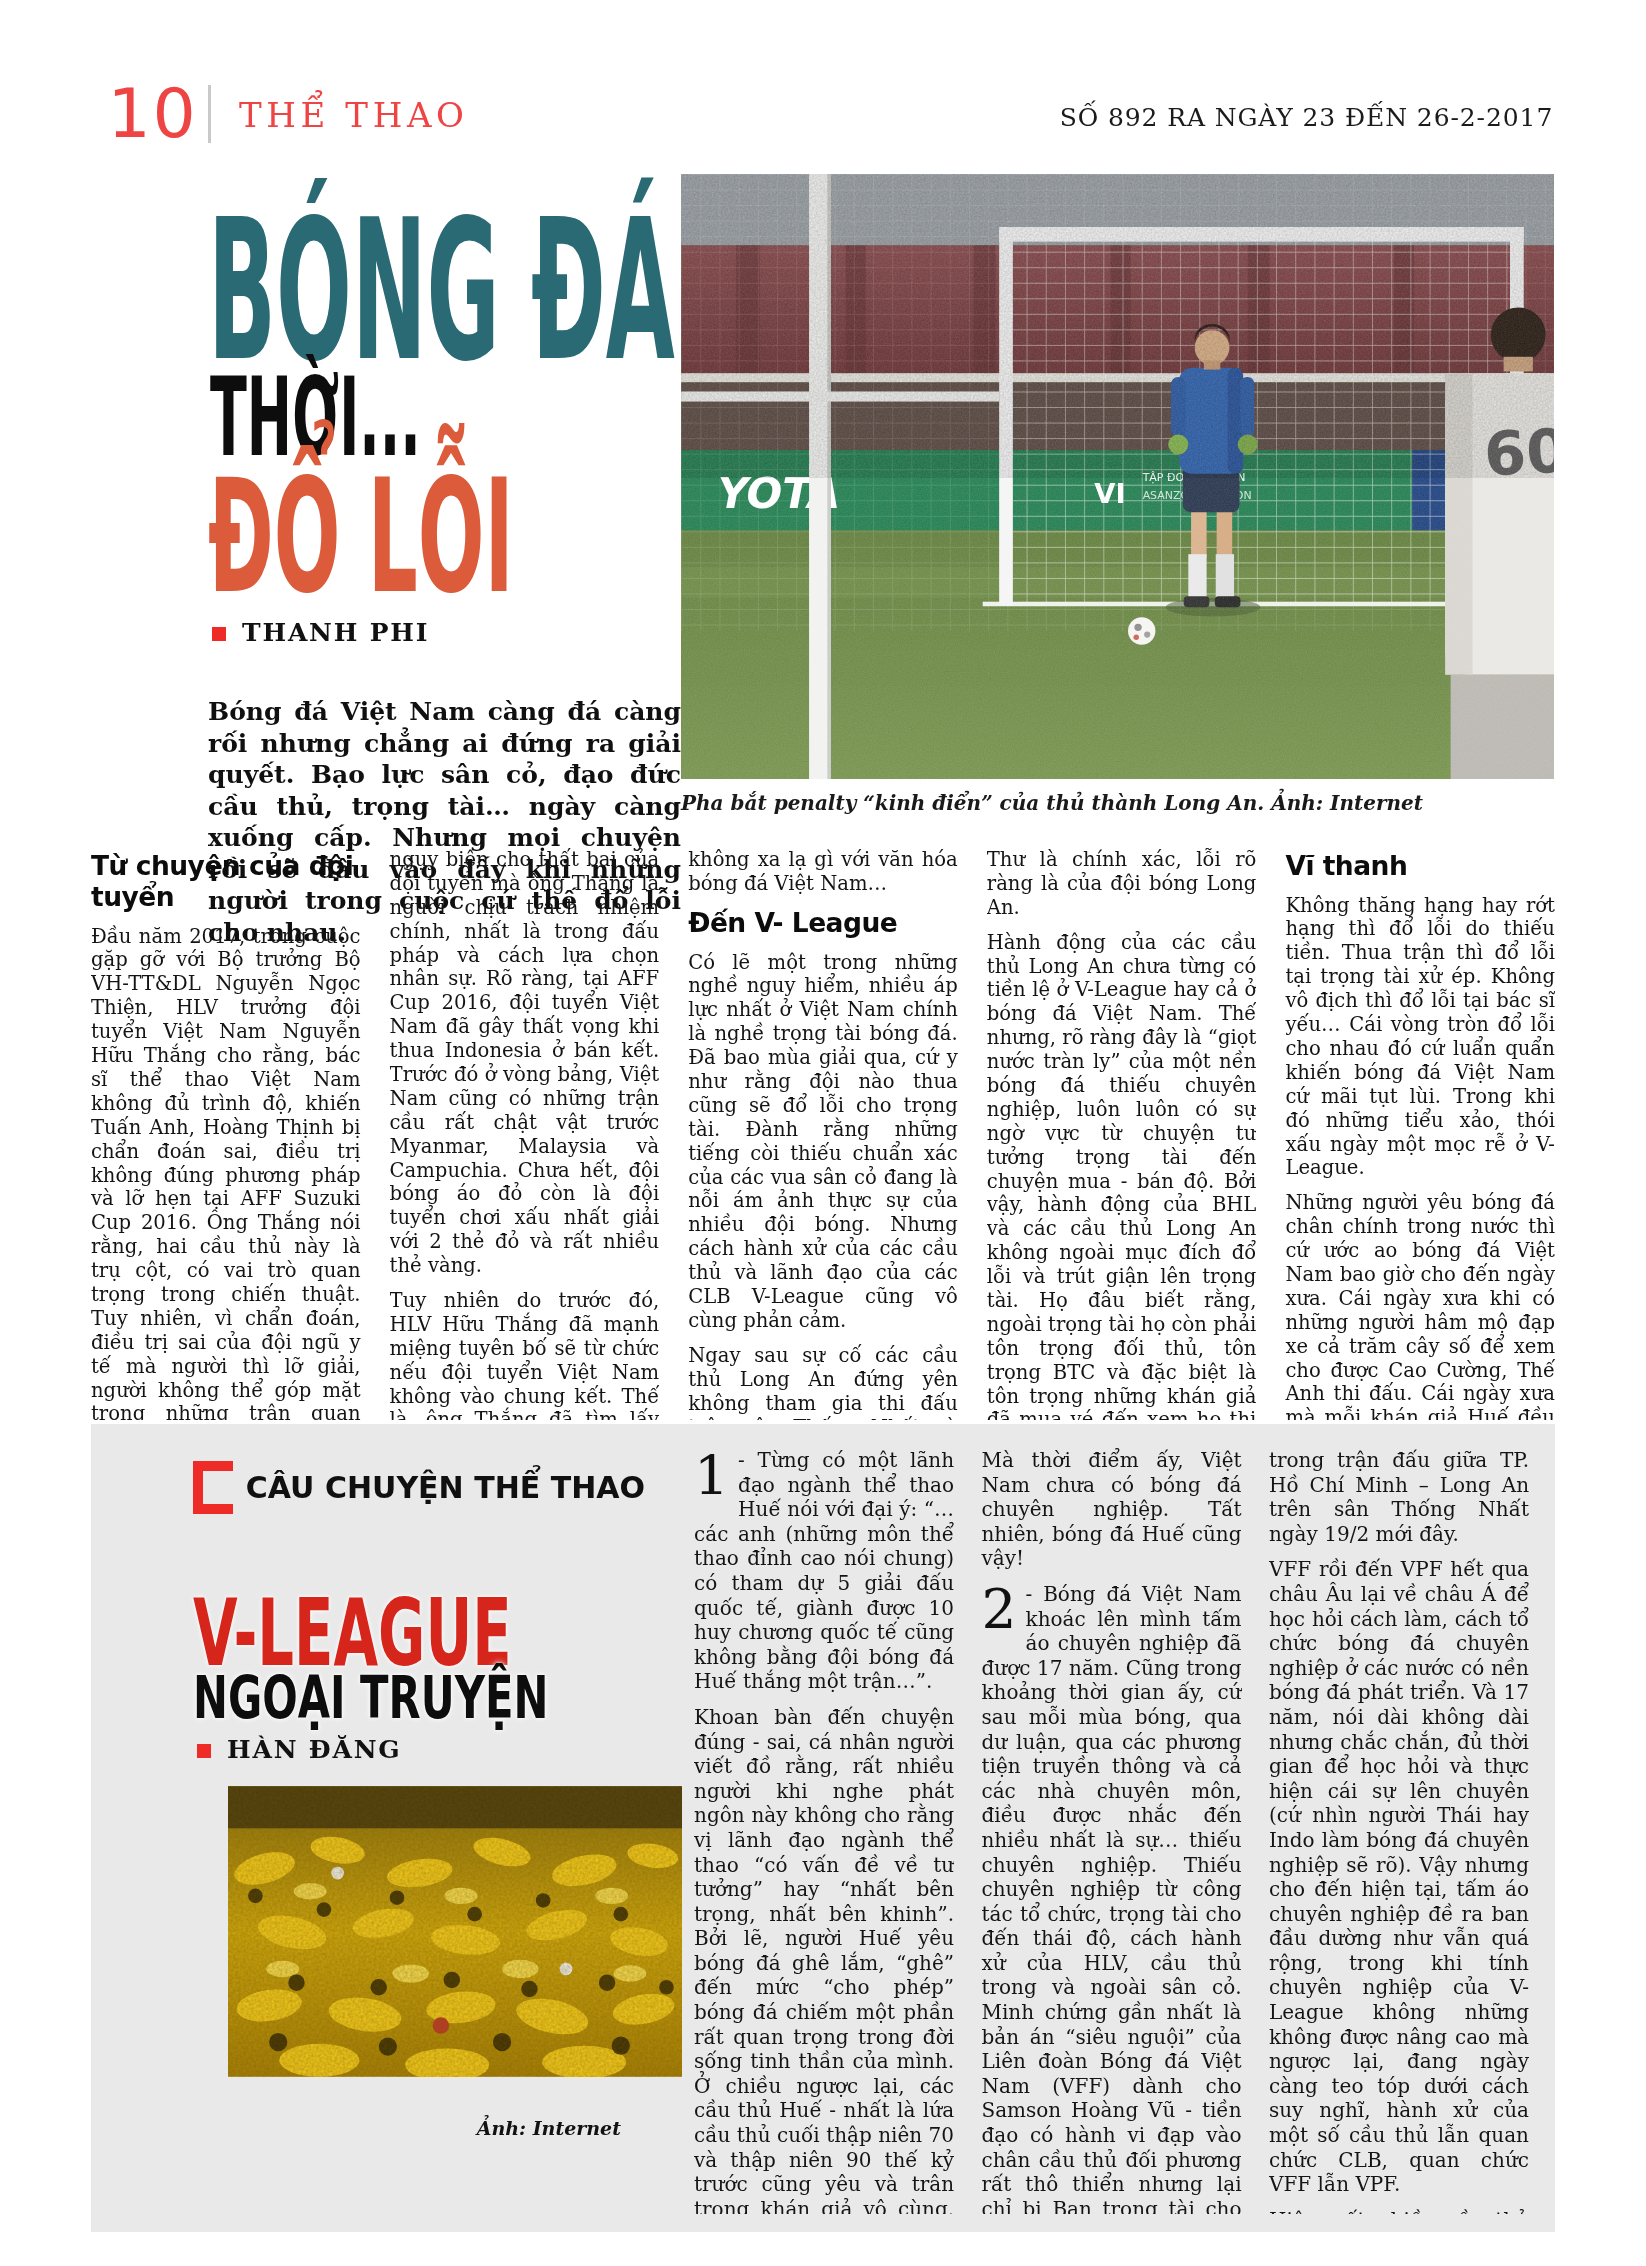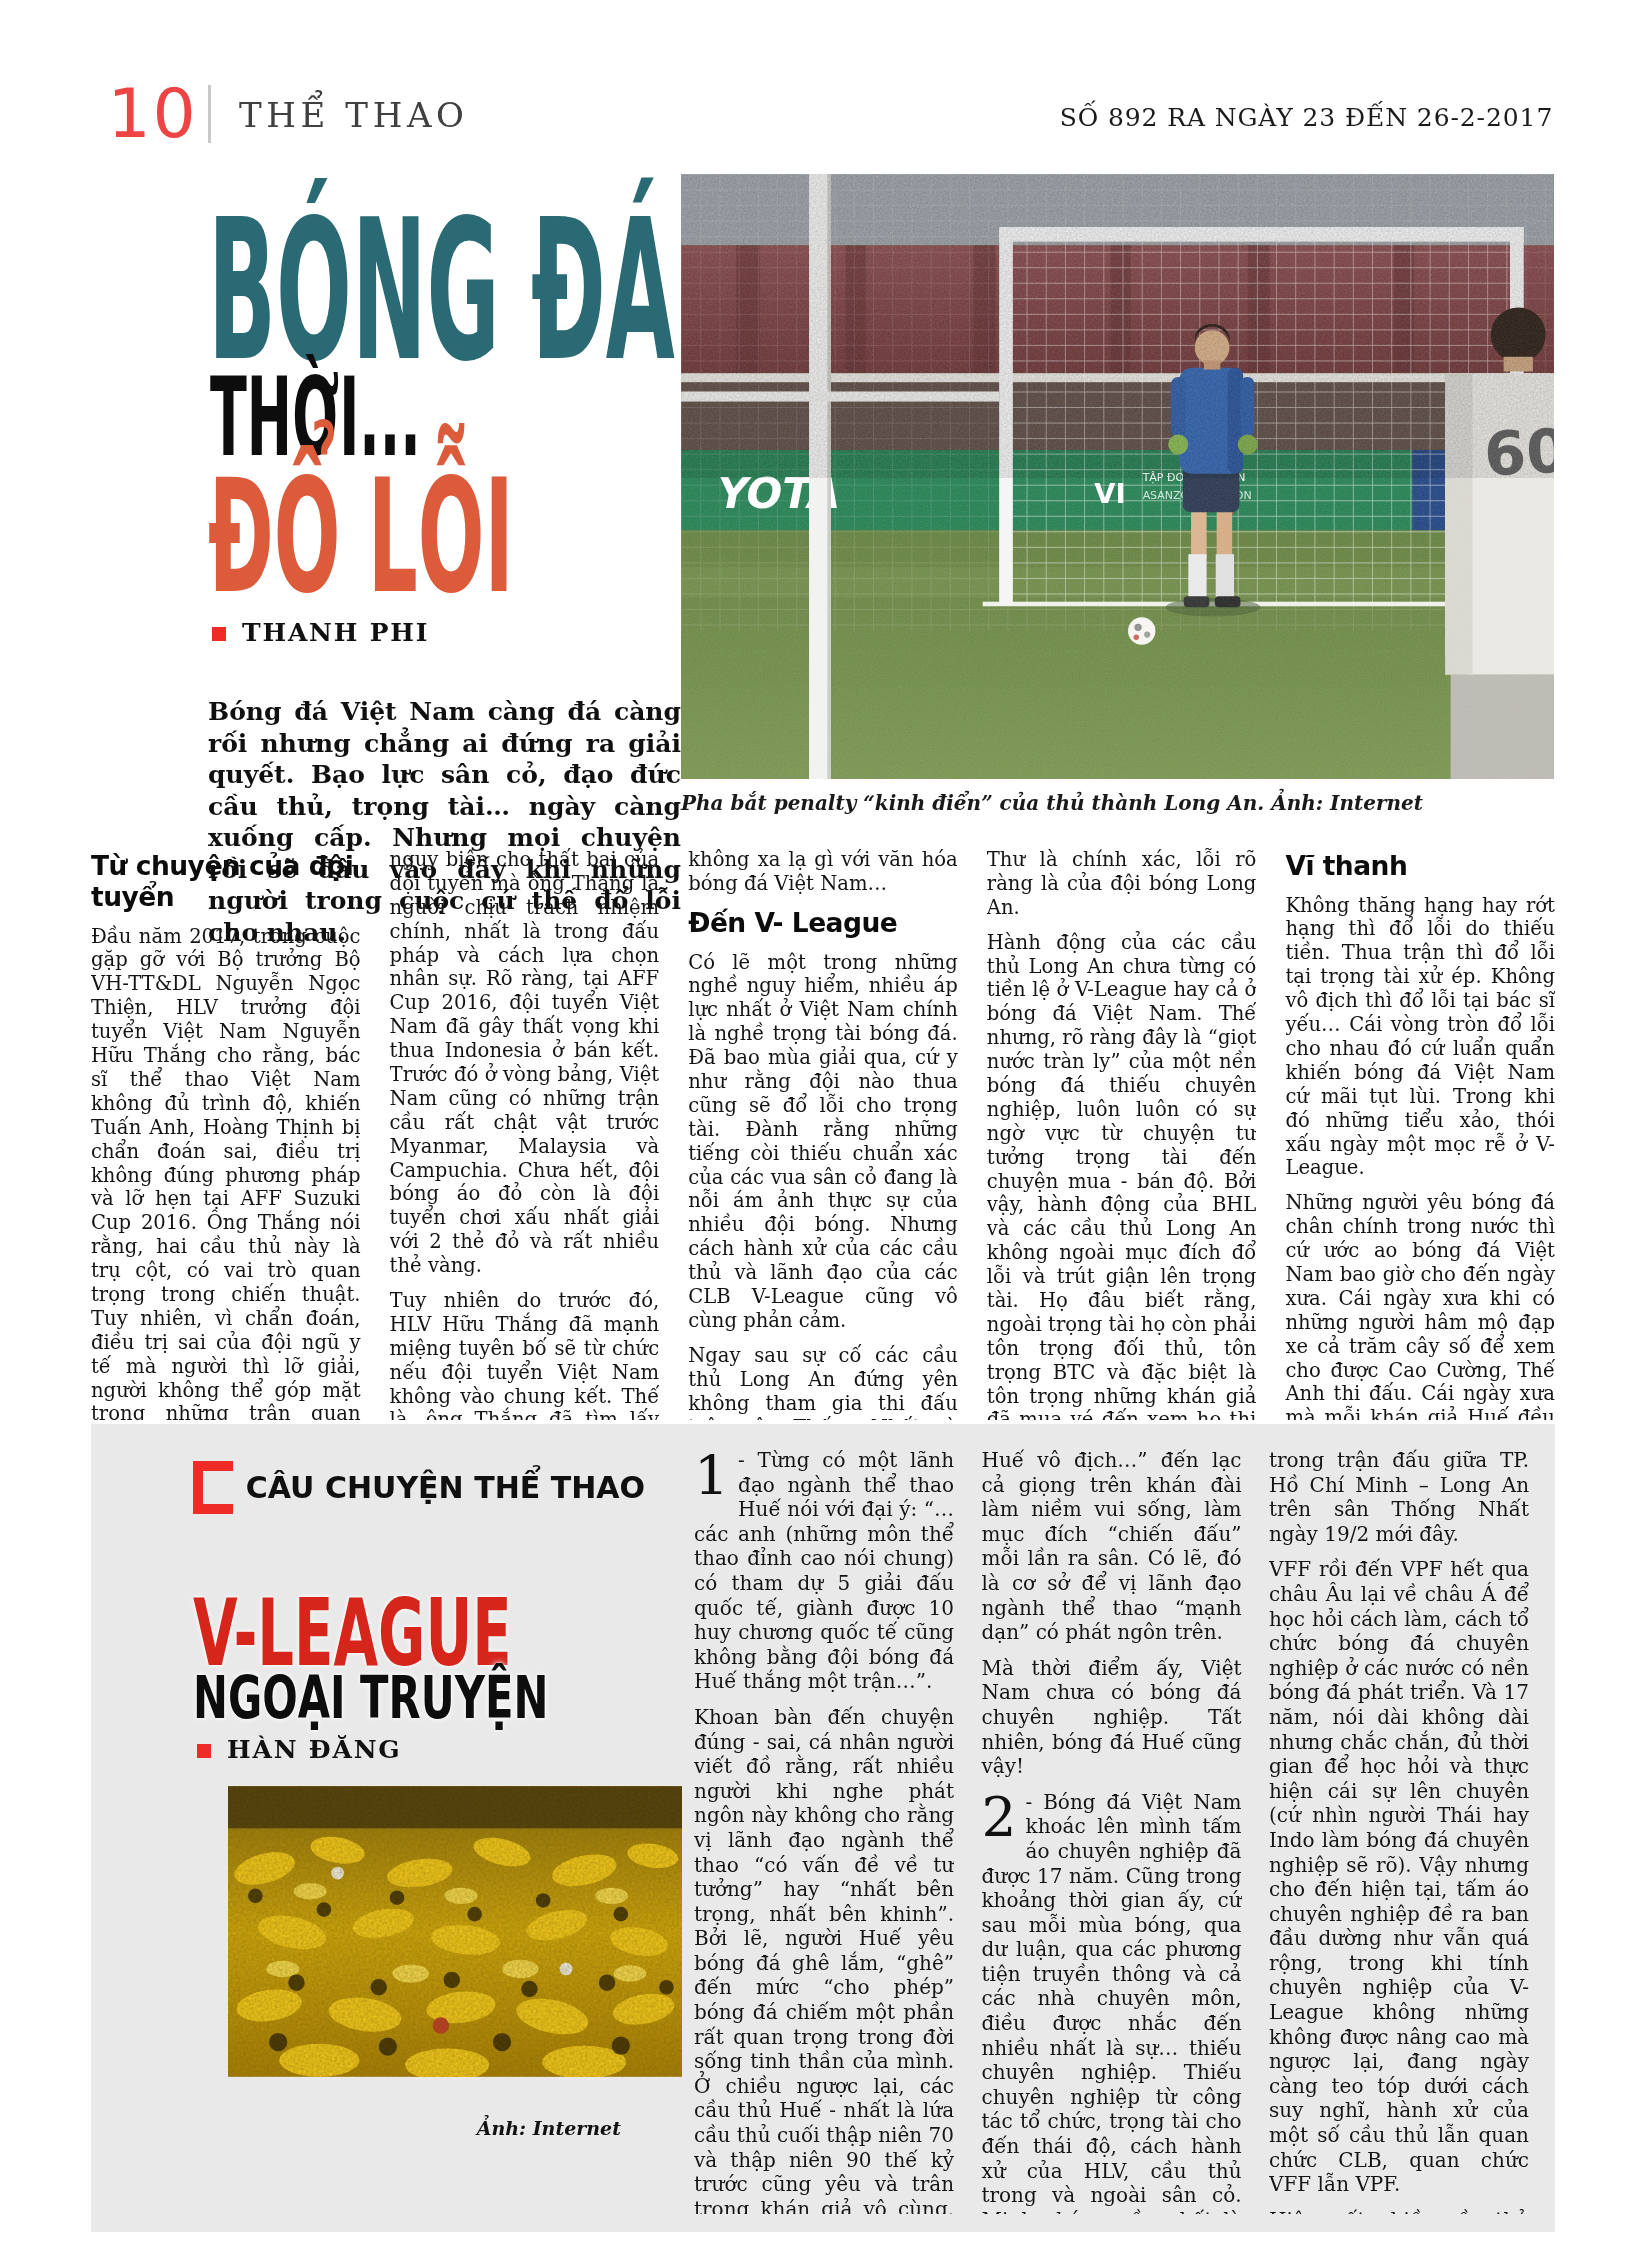--- a/index.html
+++ b/index.html
@@ -5,21 +5,21 @@
   * { margin:0; padding:0; box-sizing:border-box; }
   html,body { background:#fff; }
   .page {
     position:relative; width:1647px; height:2267px; background:#fff;
     font-family:"DejaVu Serif", serif; color:#141414; overflow:hidden;
   }
   
   .header { position:absolute; left:91px; top:79px; width:1464px; height:82px; }
   .page-num { position:absolute; left:16.4px; top:-5.5px; font-family:"DejaVu Sans", sans-serif; font-size:68px; font-weight:400; color:#ef4444; letter-spacing:1.8px; }
   .header-divider { position:absolute; left:117px; top:5.5px; width:2.7px; height:58px; background:#c9c9c9; }
-  .section-title { position:absolute; left:148px; top:16.4px; font-size:34px; letter-spacing:4.6px; color:#404040; }
+  .section-title { position:absolute; left:148px; top:16.4px; font-size:34px; letter-spacing:4.6px; color:#ef4444; }
   .issue-info { position:absolute; right:1.8px; top:24px; font-size:25px; color:#1b1b1b; letter-spacing:0.9px; }
   
   .hl { position:absolute; font-family:"DejaVu Sans", sans-serif; font-weight:bold; white-space:nowrap; line-height:0.95; }
   .hl span { display:inline-block; transform-origin:left top; }
   .hl1 { left:208px; top:199px; font-size:194px; color:var(--teal,#2a6a74); }
   .hl1 span { transform:scaleX(0.46); }
   .hl2 { left:210px; top:367px; font-size:108px; color:#0d0d0d; }
   .hl2 span { transform:scaleX(0.50); }
   .hl3 { left:208px; top:462px; font-size:157px; color:var(--orange,#dc5b3b); }
   .hl3 span { transform:scaleX(0.50); }
@@ -282,21 +282,20 @@
       </svg>
     </div>
     <div class="fan-caption2">Ảnh: Internet</div>
 
     <div class="box-cols">
       <div class="ncol">
           <p class="body-para"><span class="dropcap">1</span>- Từng có một lãnh đạo ngành thể thao Huế nói với đại ý: “… các anh (những môn thể thao đỉnh cao nói chung) có tham dự 5 giải đấu quốc tế, giành được 10 huy chương quốc tế cũng không bằng đội bóng đá Huế thắng một trận…”.</p>
           <p class="body-para">Khoan bàn đến chuyện đúng - sai, cá nhân người viết đồ rằng, rất nhiều người khi nghe phát ngôn này không cho rằng vị lãnh đạo ngành thể thao “có vấn đề về tư tưởng” hay “nhất bên trọng, nhất bên khinh”. Bởi lẽ, người Huế yêu bóng đá ghê lắm, “ghê” đến mức “cho phép” bóng đá chiếm một phần rất quan trọng trong đời sống tinh thần của mình. Ở chiều ngược lại, các cầu thủ Huế - nhất là lứa cầu thủ cuối thập niên 70 và thập niên 90 thế kỷ trước cũng yêu và trân trọng khán giả vô cùng. Điều này thể hiện qua những hành động cụ thể trên sân cỏ, là cống hiến hết mình, là đá “chết bỏ” bất kể sân nhà hay sân khách, bất kể đối phương yếu hơn hay thực lực vượt trội.</p>
         </div>
       <div class="ncol">
-          <p class="body-para">Huế vô địch…” đến lạc cả giọng trên khán đài làm niềm vui sống, làm mục đích “chiến đấu” mỗi lần ra sân. Có lẽ, đó là cơ sở để vị lãnh đạo ngành thể thao “mạnh dạn” có phát ngôn trên.</p>
           <p class="body-para">Mà thời điểm ấy, Việt Nam chưa có bóng đá chuyên nghiệp. Tất nhiên, bóng đá Huế cũng vậy!</p>
           <p class="body-para"><span class="dropcap">2</span>- Bóng đá Việt Nam khoác lên mình tấm áo chuyên nghiệp đã được 17 năm. Cũng trong khoảng thời gian ấy, cứ sau mỗi mùa bóng, qua dư luận, qua các phương tiện truyền thông và cả các nhà chuyên môn, điều được nhắc đến nhiều nhất là sự… thiếu chuyên nghiệp. Thiếu chuyên nghiệp từ công tác tổ chức, trọng tài cho đến thái độ, cách hành xử của HLV, cầu thủ trong và ngoài sân cỏ. Minh chứng gần nhất là bản án “siêu nguội” của Liên đoàn Bóng đá Việt Nam (VFF) dành cho Samson Hoàng Vũ - tiền đạo có hành vi đạp vào chân cầu thủ đối phương rất thô thiển nhưng lại chỉ bị Ban trọng tài cho là "chơi bóng liều lĩnh"; là câu chuyện Sông Lam Nghệ An viết đơn yêu cầu đình chỉ nhiệm vụ trọng tài Nguyễn Trung Kiên B; và đỉnh điểm là tấn “bi - hài kịch”</p>
         </div>
       <div class="ncol">
           <p class="body-para">trong trận đấu giữa TP. Hồ Chí Minh – Long An trên sân Thống Nhất ngày 19/2 mới đây.</p>
           <p class="body-para">VFF rồi đến VPF hết qua châu Âu lại về châu Á để học hỏi cách làm, cách tổ chức bóng đá chuyên nghiệp ở các nước có nền bóng đá phát triển. Và 17 năm, nói dài không dài nhưng chắc chắn, đủ thời gian để học hỏi và thực hiện cái sự lên chuyên (cứ nhìn người Thái hay Indo làm bóng đá chuyên nghiệp sẽ rõ). Vậy nhưng cho đến hiện tại, tấm áo chuyên nghiệp đề ra ban đầu dường như vẫn quá rộng, trong khi tính chuyên nghiệp của V-League không những không được nâng cao mà ngược lại, đang ngày càng teo tóp dưới cách suy nghĩ, hành xử của một số cầu thủ lẫn quan chức CLB, quan chức VFF lẫn VPF.</p>
           <p class="body-para">Hiện, rất nhiều cầu thủ không còn xem khán giả là trung tâm. Họ quên rằng, bóng đá suy cho cùng là một cuộc chơi cần khán giả, V-League lại càng cần hơn. Nếu như khán giả quay lưng thì giải đấu chẳng còn ý nghĩa gì! Tiếc là, không chỉ một số cầu thủ mà ngay cả VFF, VPF hình như cũng chưa “thông” điều này!</p>
         </div>
     </div>
   </div>

